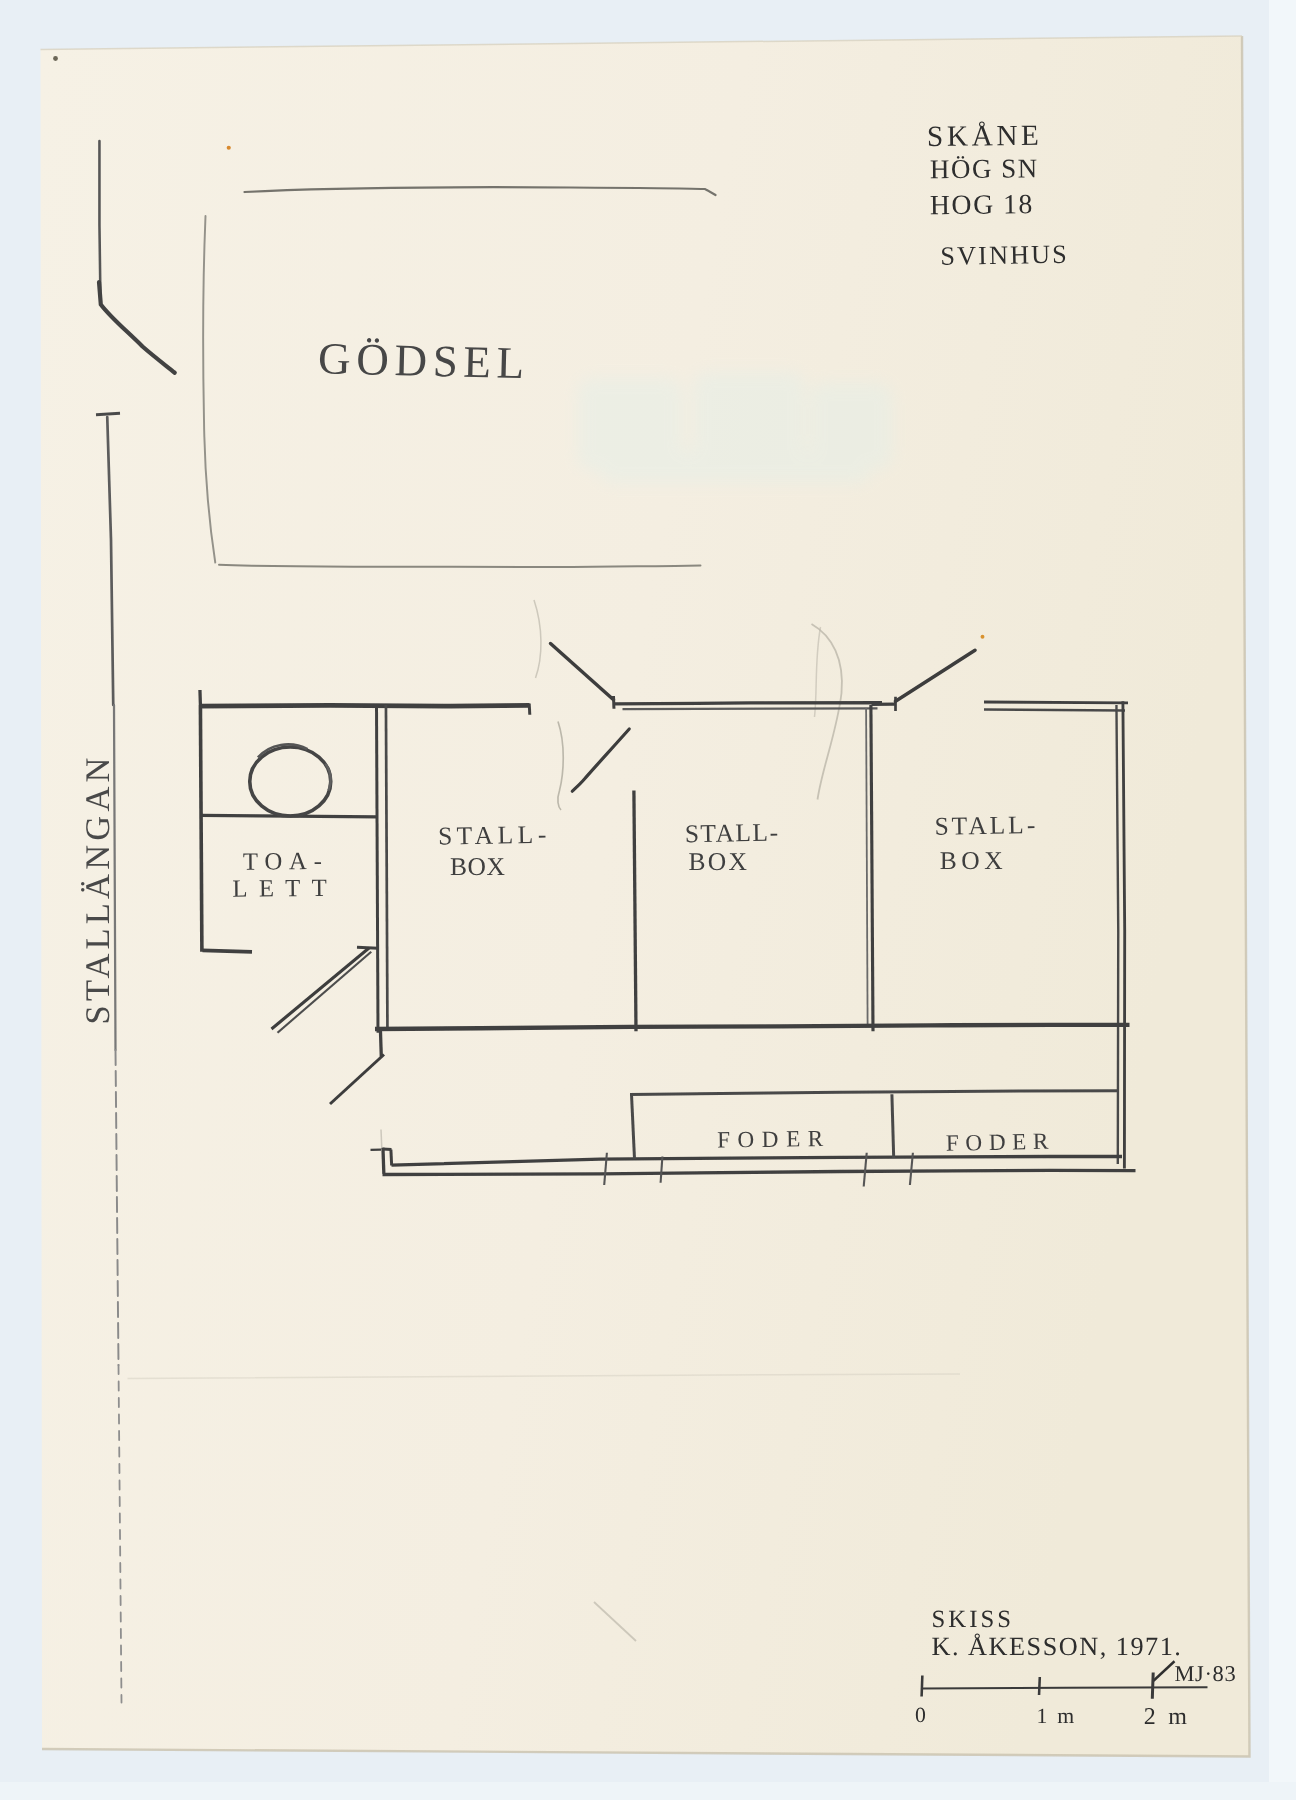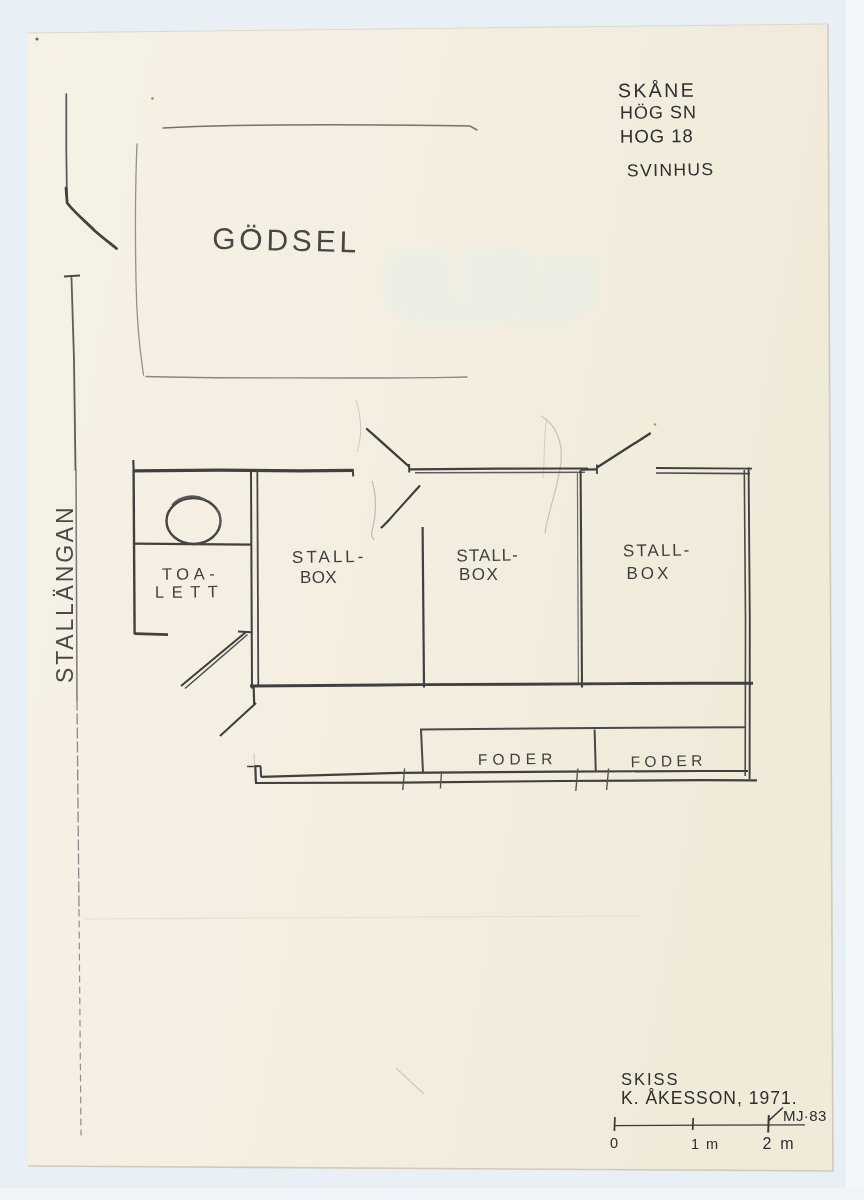--- a/index.html
+++ b/index.html
@@ -1,17 +1,17 @@
 <!DOCTYPE html>
 <html><head>
 <meta charset="utf-8">
 <style>
   html,body{margin:0;padding:0;background:#e9f0f6;}
   #stage{position:relative;width:864px;height:1200px;overflow:hidden;
-    font-family:Liberation Sans, sans-serif;}
+    font-family:Liberation Serif, serif;}
   svg{display:block;}
 </style>
 </head>
 <body>
 <div id="stage">
 <svg width="864" height="1200" viewBox="0 0 864 1200">
   <defs>
     <linearGradient id="paperg" x1="0" y1="0" x2="1" y2="0.25">
       <stop offset="0" stop-color="#f6f1e5"></stop>
       <stop offset="0.55" stop-color="#f4eee1"></stop>

